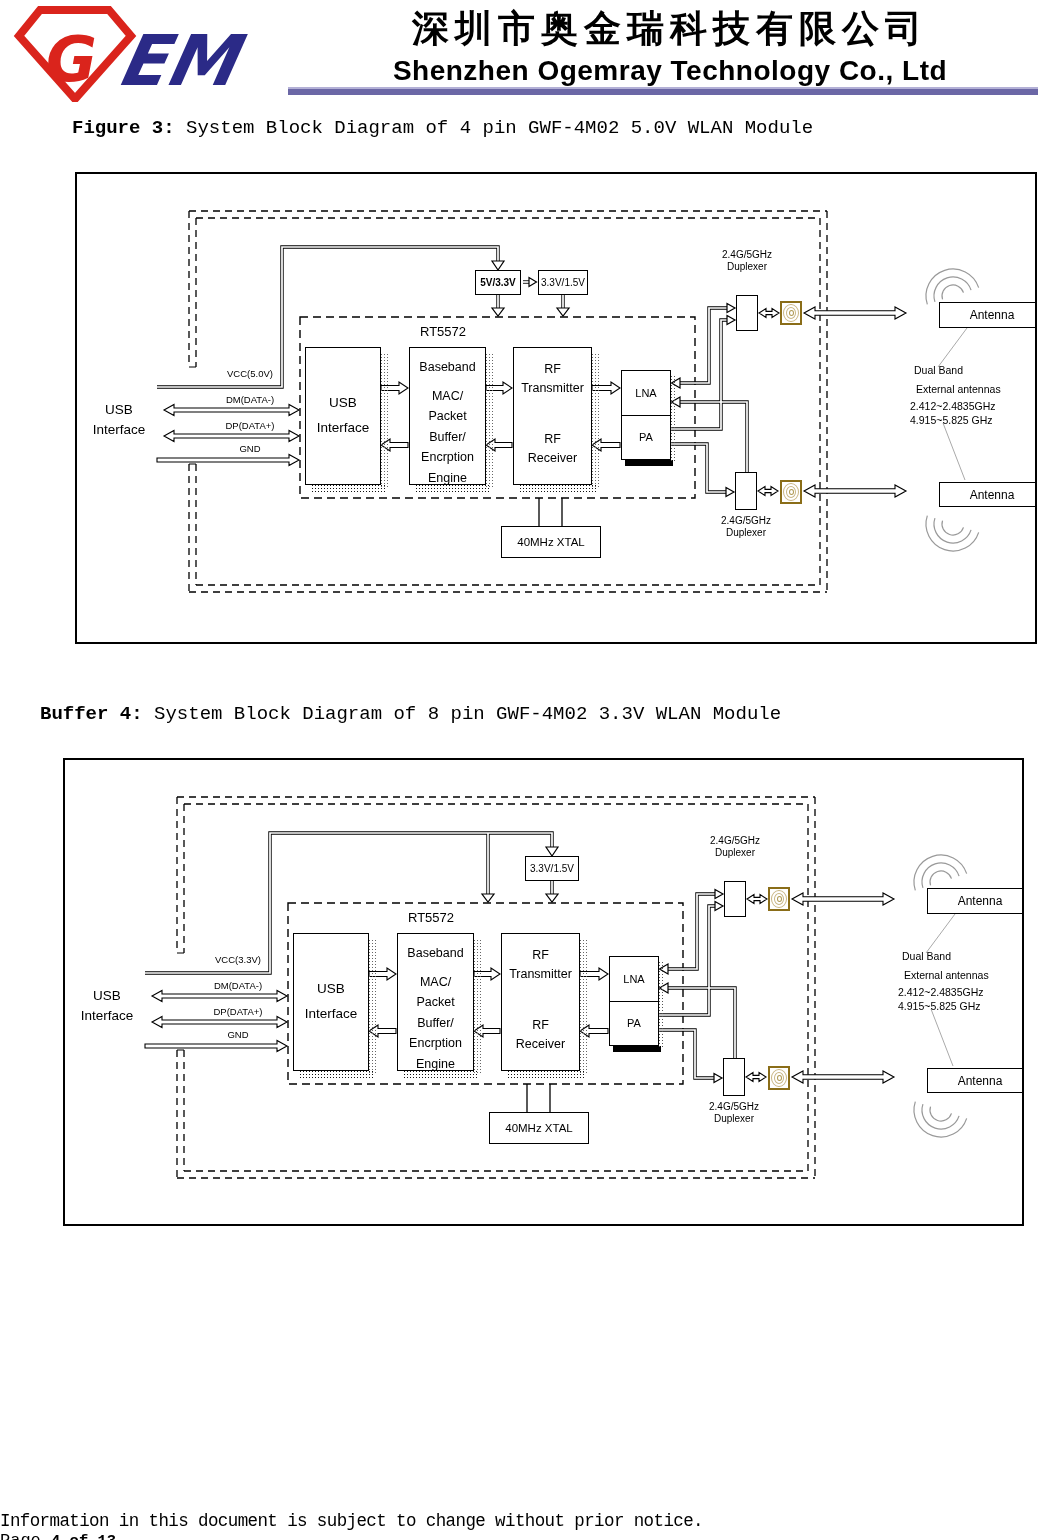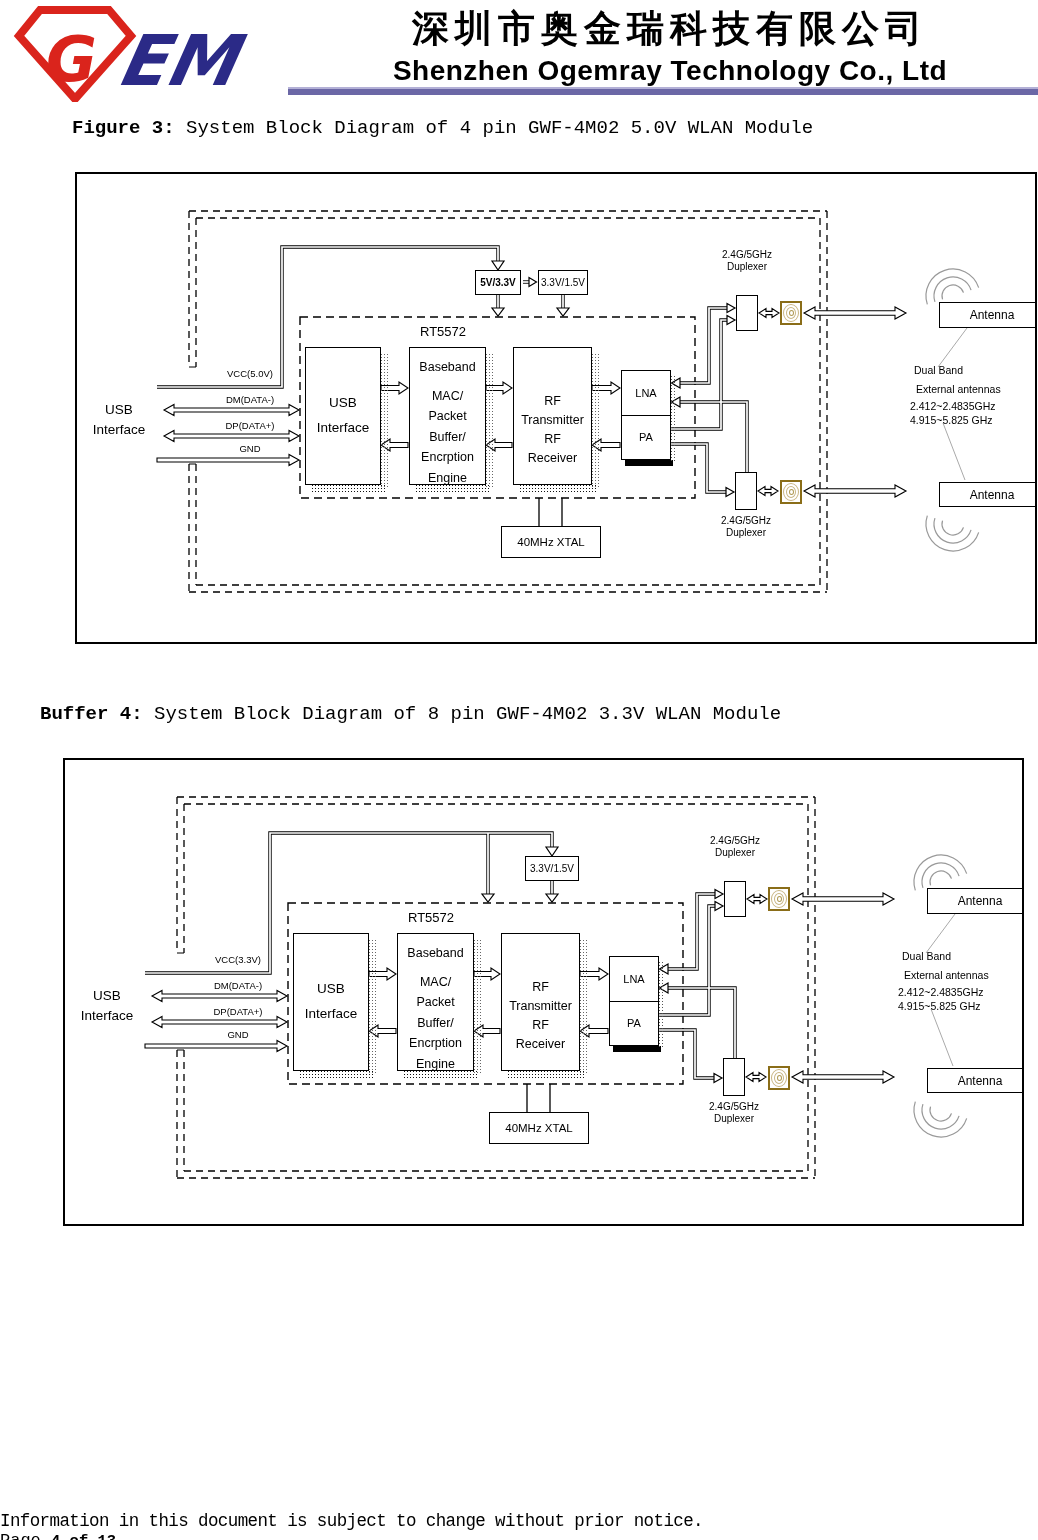--- a/index.html
+++ b/index.html
@@ -25,21 +25,21 @@
   .lines{position:absolute;left:0;top:0;}
   .blk{position:absolute;box-sizing:border-box;background:#fff;border:1.5px solid #000;
        display:flex;flex-direction:column;align-items:center;justify-content:center;text-align:center;}
   .sh::after{content:"";position:absolute;top:5px;right:-8px;width:8px;height:100%;
        background-image:radial-gradient(circle,#666 34%,transparent 35%);background-size:3px 3px;}
   .sh::before{content:"";position:absolute;left:5px;bottom:-8px;width:100%;height:8px;
        background-image:radial-gradient(circle,#111 42%,transparent 43%);background-size:3px 3px;}
   .busb{left:228px;top:173px;width:76px;height:138px;font-size:13.5px;line-height:1.85;}
   .bbb{left:332px;top:173px;width:77px;height:138px;font-size:12.5px;justify-content:flex-start;padding-top:9px;line-height:20.5px;}
   .bbb .gap{margin-bottom:8px;}
-  .brf{left:436px;top:173px;width:79px;height:138px;font-size:12.5px;justify-content:flex-end;padding:12px 0 16px 0;line-height:19px;}
+  .brf{left:436px;top:173px;width:79px;height:138px;font-size:12.5px;justify-content:space-between;padding:12px 0 16px 0;line-height:19px;}
   .lnapa{left:544px;top:196px;width:50px;height:90px;padding:0;justify-content:stretch;}
   .lnapa .half{flex:1;display:flex;align-items:center;justify-content:center;font-size:11px;width:100%;}
   .lnapa .half:first-child{border-bottom:1.5px solid #000;}
   .lnapa::before{content:"";position:absolute;left:3px;bottom:-7px;width:100%;height:6px;background:#000;background-image:none;}
   .lnapa::after{content:"";position:absolute;top:4px;right:-7px;width:7px;height:100%;
        background-image:radial-gradient(circle,#555 34%,transparent 35%);background-size:3px 3px;}
   .reg{position:absolute;box-sizing:border-box;border:1.4px solid #000;background:#fff;
        display:flex;align-items:center;justify-content:center;font-size:10px;white-space:nowrap;}
   .reg1{left:398px;top:96px;width:46px;height:25px;font-weight:bold;}
   .reg2{left:461px;top:96px;width:50px;height:25px;}

